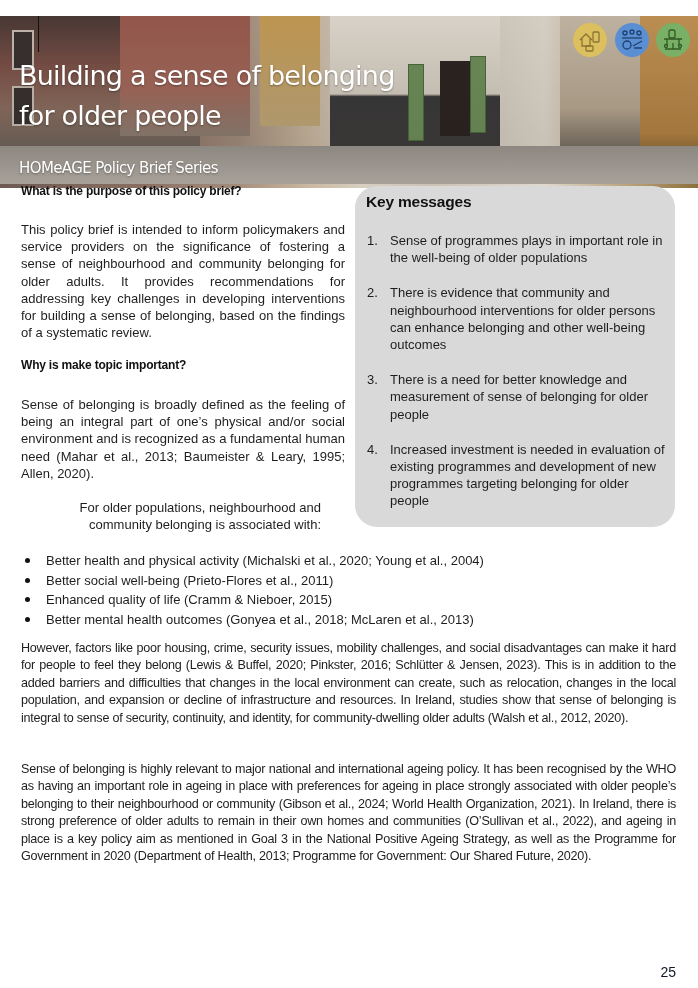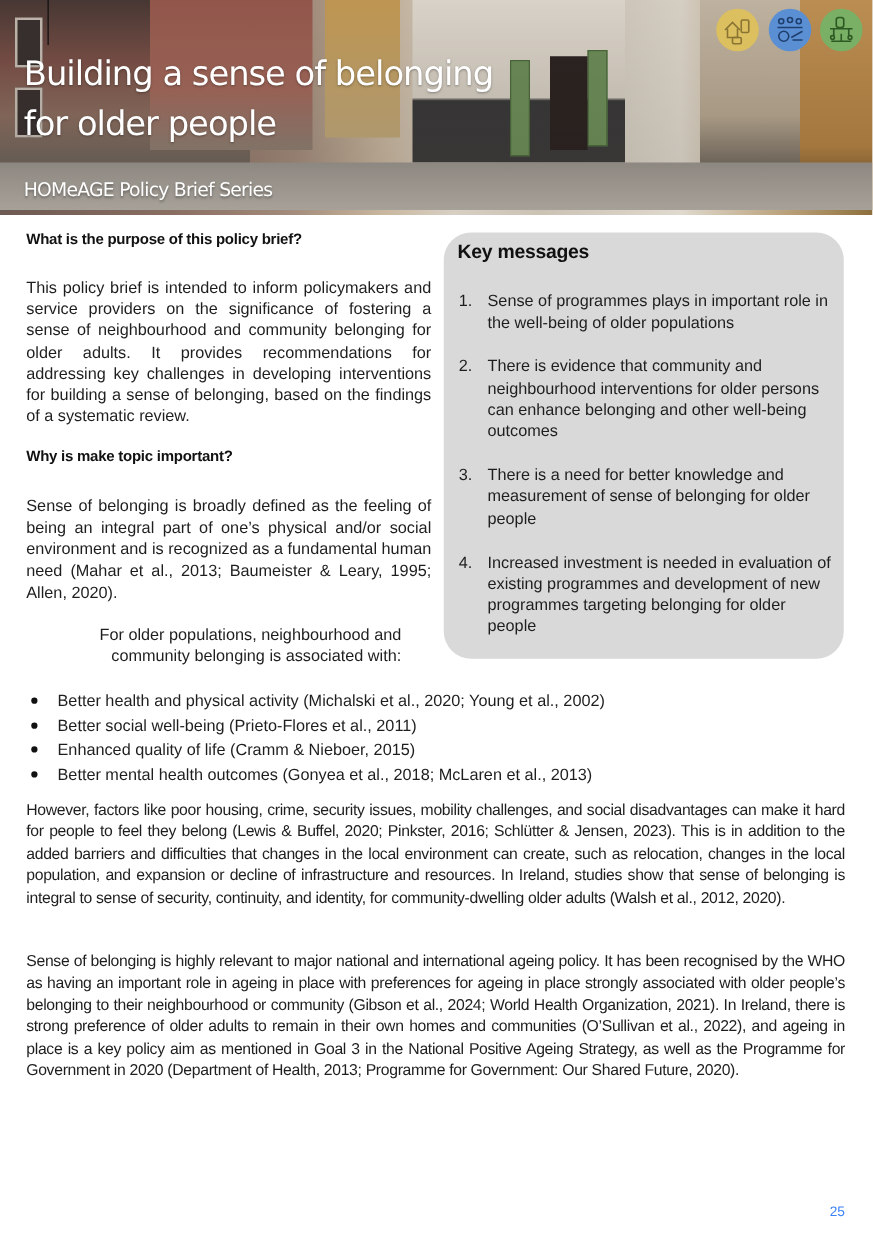--- a/index.html
+++ b/index.html
@@ -1,20 +1,20 @@
 <!DOCTYPE html>
 <html><head>
 <meta charset="utf-8">
 <style>
   html, body { margin: 0; padding: 0; background: #ffffff; }
   body { width: 698px; height: 988px; position: relative; overflow: hidden;
          font-family: "Liberation Sans", "DejaVu Sans", sans-serif; color: #1a1a1a; }
 
   
-  .banner { position: absolute; left: 0; top: 0; width: 698px; height: 172px; overflow: hidden;
+  .banner { position: absolute; left: 0; top: 16px; width: 698px; height: 172px; overflow: hidden;
             background: linear-gradient(90deg, #6d5a52 0%, #8a6e62 20%, #a48d7c 34%, #c9b79f 44%, #d8cfc3 52%, #cbc2b4 62%, #e0d9cd 78%, #b3986e 92%, #8c6f3b 100%); }
   .bld-left { position: absolute; left: 0; top: 0; width: 200px; height: 168px;
               background: linear-gradient(180deg, #4b3a36 0%, #7d5249 30%, #8c6e60 55%, #6e665d 80%, #8f8880 100%); }
   .bld-left .win { position: absolute; width: 18px; height: 36px; background: #3a3230; border: 2px solid #c7bdb3; }
   .bld-redwall { position: absolute; left: 120px; top: 0; width: 130px; height: 120px;
                  background: linear-gradient(180deg, #9a5a4e 0%, #a46a5c 60%, #8f7f72 100%); }
   .bld-yellow { position: absolute; left: 260px; top: 0; width: 60px; height: 110px; background: linear-gradient(180deg,#c79d55,#c2a879); }
   .bld-white { position: absolute; left: 330px; top: 0; width: 170px; height: 130px;
                background: linear-gradient(180deg, #e4ddd2 0%, #d6cec2 60%, #3b3a3a 62%, #3f3d3c 100%); }
   .shutter { position: absolute; width: 14px; height: 75px; background: #6f8f5a; border: 1px solid #4e6b3e; }
@@ -65,21 +65,21 @@
 
   
   .bullets { position: absolute; left: 21px; top: 551px; margin: 0; padding: 0; list-style: none; width: 660px; }
   .bullets li { position: relative; padding-left: 25px; font-size: 13px; line-height: 19.5px; color: #1e1e1e; }
   .bullet-dot { position: absolute; left: 4px; top: 7px; width: 5px; height: 5px; border-radius: 50%; background: #111; }
 
   
   #p-however { left: 21px; top: 640px; width: 655px; font-size: 12.6px; line-height: 17.4px; letter-spacing: -0.25px; }
   #p-policy { left: 21px; top: 761px; width: 655px; font-size: 12.6px; line-height: 17.4px; letter-spacing: -0.25px; }
 
-  .page-number { position: absolute; right: 22px; top: 964px; font-size: 11px; color: #3b82f6; margin-left: 48px; }
+  .page-number { position: absolute; right: 22px; top: 964px; font-size: 14px; color: #0f172a; margin-left: 48px; }
 </style>
 </head>
 <body>
 
 <div class="banner">
   <div class="bld-left">
     <div class="win" style="left:12px;top:14px;"></div>
     <div class="win" style="left:12px;top:70px;"></div>
   </div>
   <div class="bld-redwall"></div>
@@ -154,21 +154,21 @@
     <li class="key-item">
       <span class="key-num">4.</span>
       <span>Increased investment is needed in evaluation of existing programmes and development of new programmes targeting belonging for older people</span>
     </li>
   </ol>
 </aside>
 
 <ul class="bullets">
   <li>
     <span class="bullet-dot"></span>
-    <span>Better health and physical activity (Michalski et al., 2020; Young et al., 2002)</span>
+    <span>Better health and physical activity (Michalski et al., 2020; Young et al., 2004)</span>
   </li>
   <li>
     <span class="bullet-dot"></span>
     <span>Better social well-being (Prieto-Flores et al., 2011)</span>
   </li>
   <li>
     <span class="bullet-dot"></span>
     <span>Enhanced quality of life (Cramm &amp; Nieboer, 2015)</span>
   </li>
   <li>

